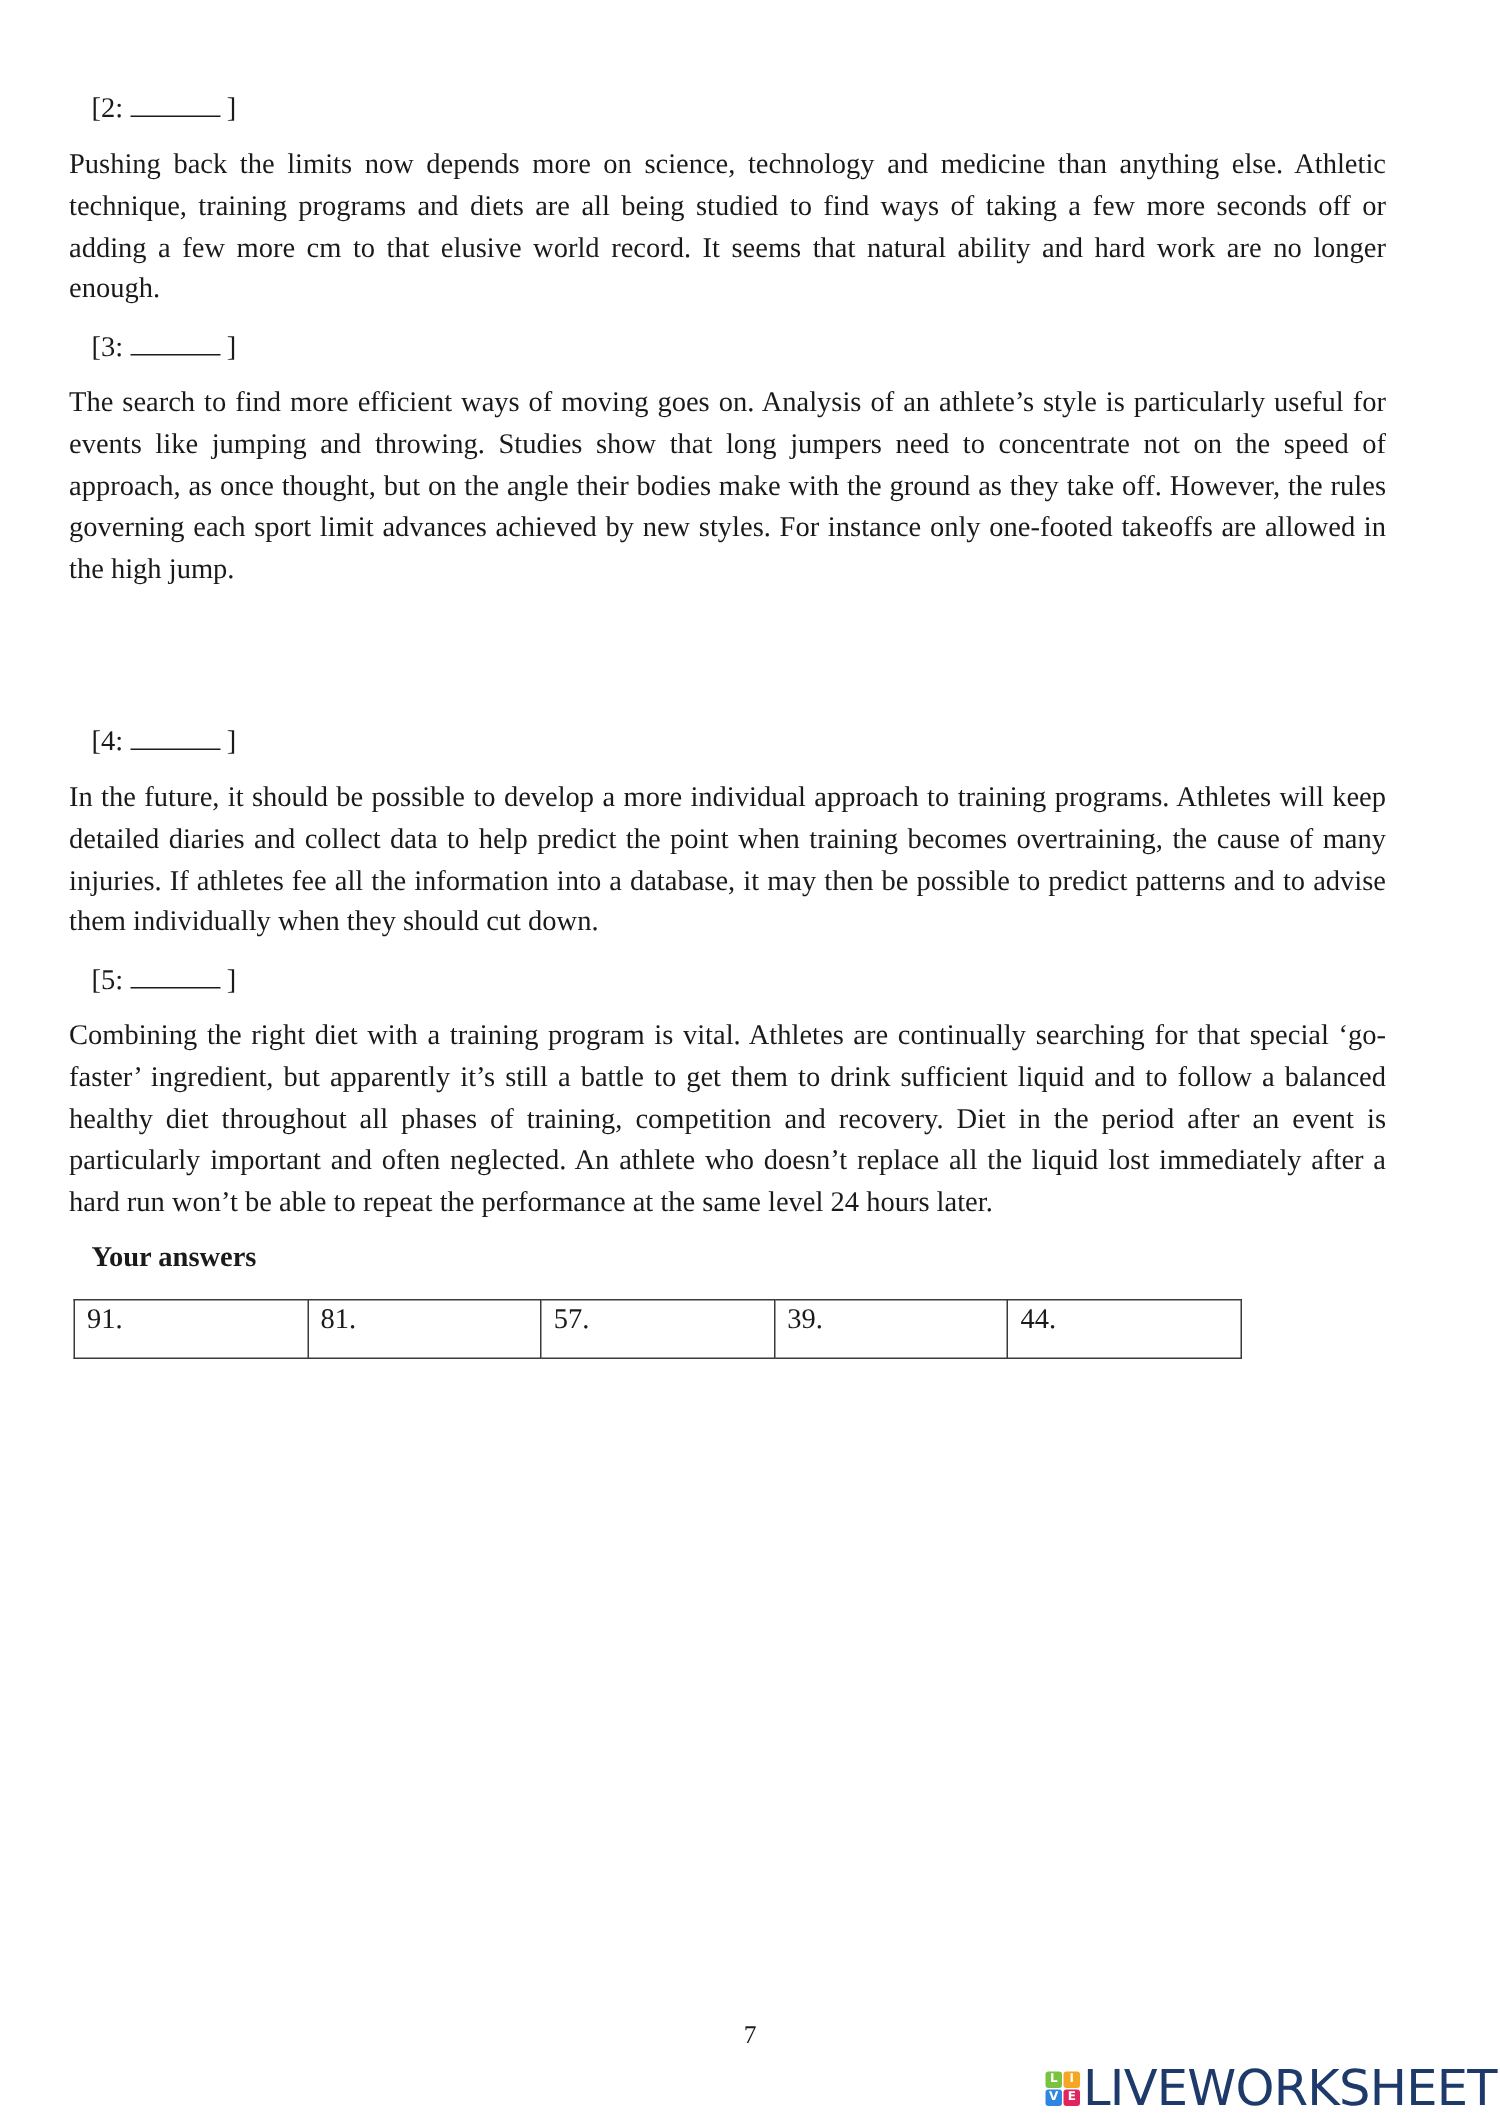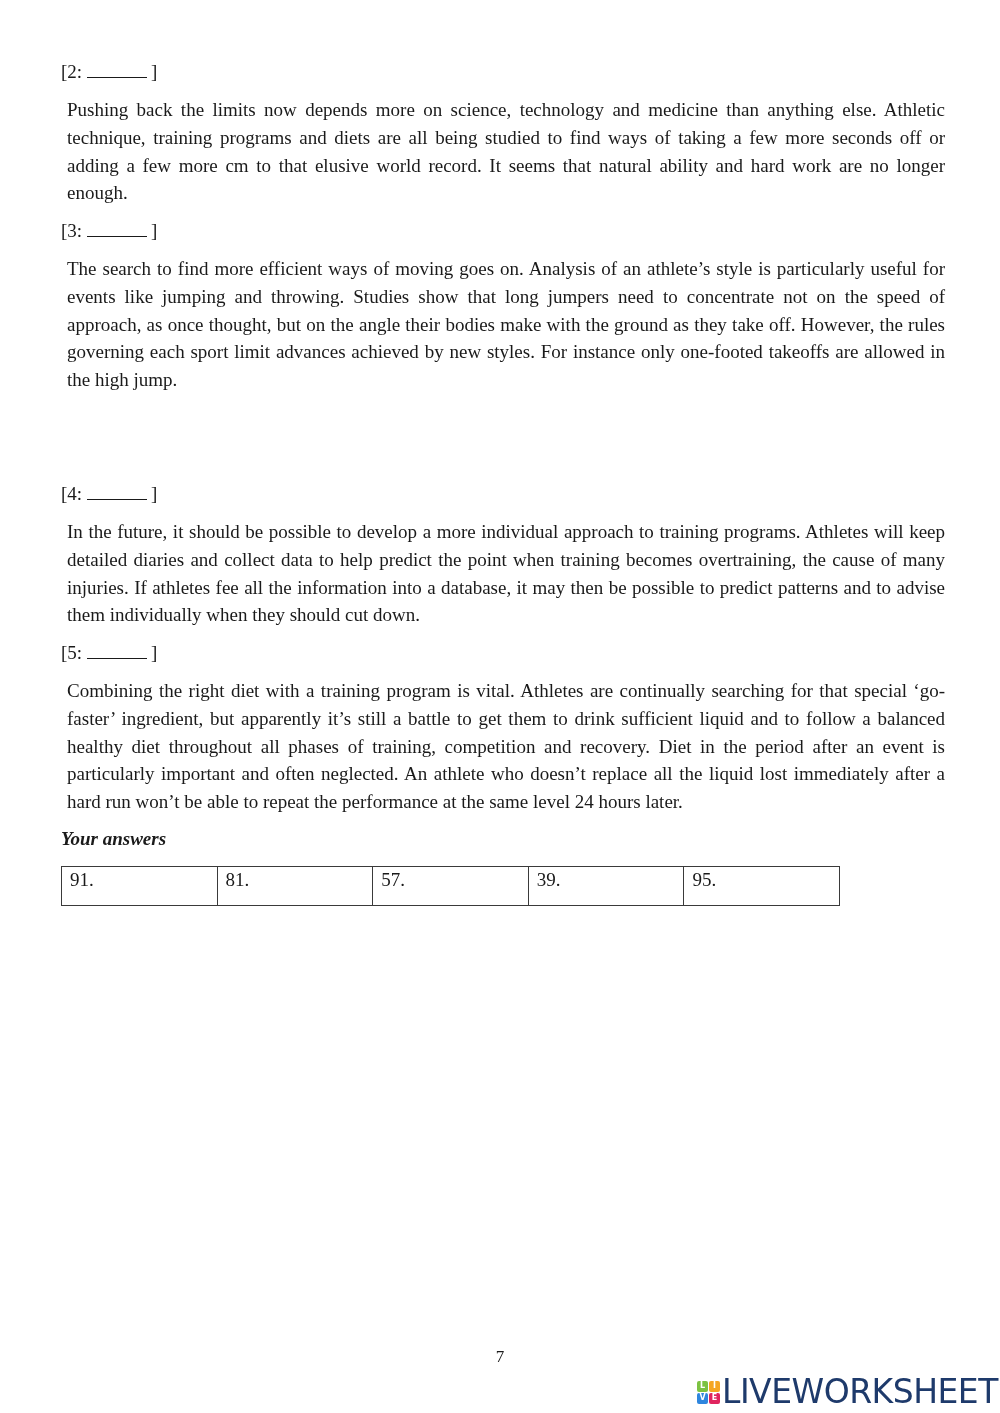--- a/index.html
+++ b/index.html
@@ -21,39 +21,38 @@
     .gap-label .blank {
       display: inline-block;
       width: 60px;
       border-bottom: 1px solid #1a1a1a;
       height: 15px;
       margin: 0 4px 0 5px;
       vertical-align: baseline;
     }
     .para {
       position: absolute;
-      left: 67px;
+      left: 46px;
       width: 878px;
       font-size: 19px;
       line-height: 27.8px;
       text-align: justify;
       margin: 0;
     }
     .answers-title {
       position: absolute;
       left: 61px;
       top: 828px;
       font-size: 19px;
       font-weight: bold;
-      font-style: italic;
       line-height: 22px;
     }
     .answers-table {
       position: absolute;
-      left: 61px;
+      left: 49px;
       top: 866px;
       width: 779px;
       height: 39px;
       border-collapse: collapse;
       table-layout: fixed;
     }
     .answers-table td {
       border: 1px solid #3a3a3a;
       font-size: 19px;
       vertical-align: top;
@@ -128,21 +127,21 @@
 <p class="para" style="top:677px;">Combining the right diet with a training program is vital. Athletes are continually searching for that special ‘go-faster’ ingredient, but apparently it’s still a battle to get them to drink sufficient liquid and to follow a balanced healthy diet throughout all phases of training, competition and recovery. Diet in the period after an event is particularly important and often neglected. An athlete who doesn’t replace all the liquid lost immediately after a hard run won’t be able to repeat the performance at the same level 24 hours later.</p>
 
 <div class="answers-title">Your answers</div>
 <table class="answers-table">
   <tbody>
       <tr>
     <td>91.</td>
     <td>81.</td>
     <td>57.</td>
     <td>39.</td>
-    <td>95.</td>
+    <td>44.</td>
   </tr>
 </tbody>
   </table>
 
 <div class="page-number">7</div>
 
 <div class="brand">
   <div class="brand-tiles">
     <span style="background:#7cc242;">L</span>
     <span style="background:#f5a623;">I</span>

